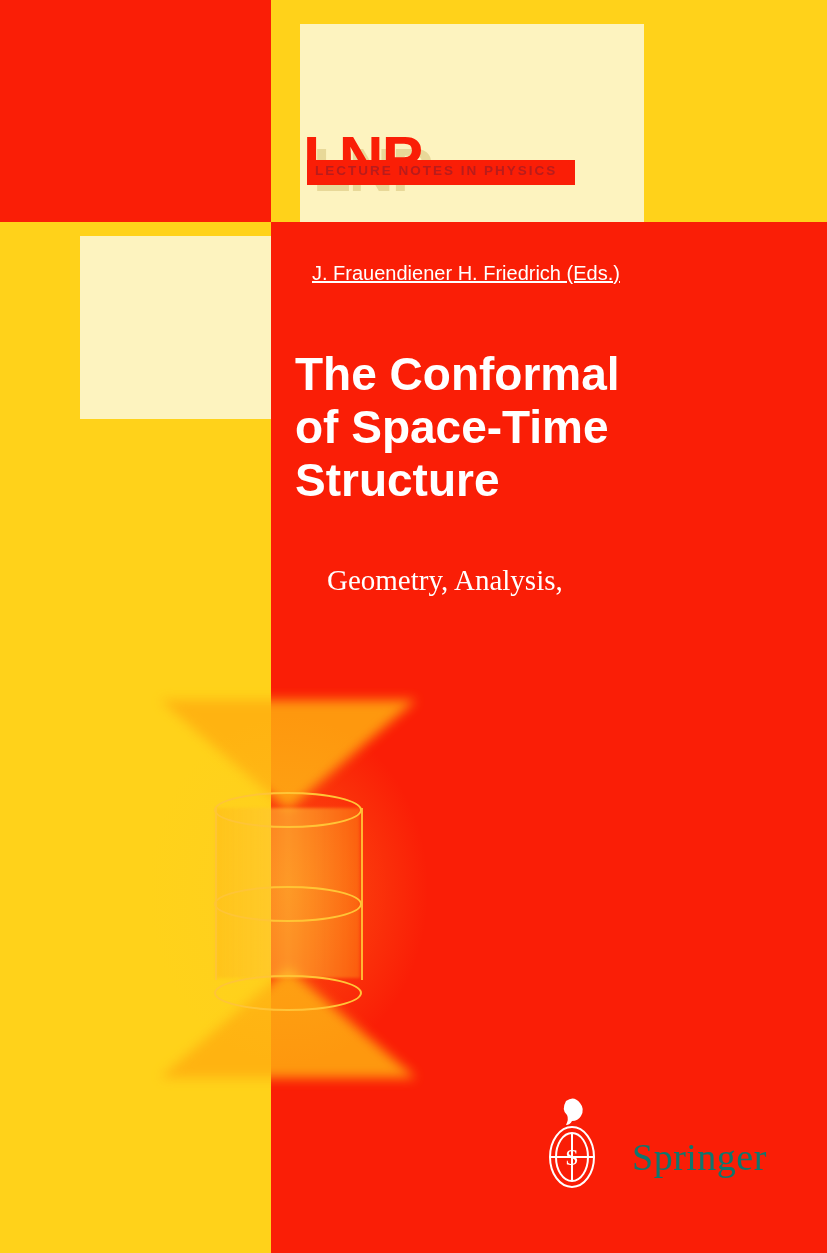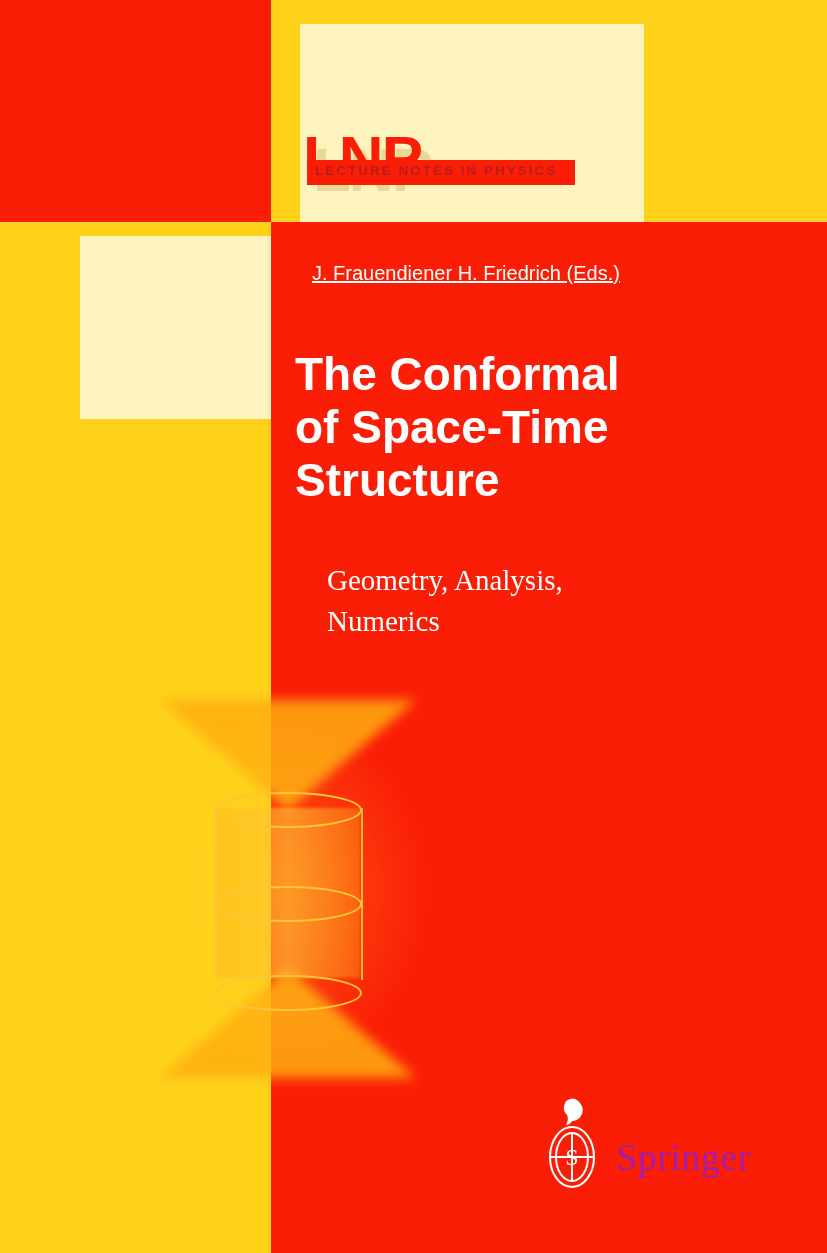--- a/index.html
+++ b/index.html
@@ -206,22 +206,22 @@
     left: 540px; top: 1095px;
     width: 230px; height: 110px;
   }
   .springer-knight {
     position: absolute;
     left: 0; top: 0;
     width: 64px; height: 100px;
   }
   .springer-word {
     position: absolute;
-    left: 76px; top: 40px;
-    color: #a21caf;
+    left: 92px; top: 40px;
+    color: #0f766e;
     font-size: 38px;
     font-family: "Liberation Serif", serif;
     letter-spacing: .5px;
     white-space: nowrap;
   }
 </style>
 </head>
 <body>
 
 <div id="cover">
@@ -243,21 +243,20 @@
   <div class="editors">J. Frauendiener  H. Friedrich (Eds.)</div>
 
   <div class="title">
     <span>The Conformal</span>
     <span>of Space-Time</span>
     <span>Structure</span>
   </div>
 
   <div class="subtitle">
     <span>Geometry, Analysis,</span>
-    <span>Numerics</span>
   </div>
 
   <div class="cone-art">
     <div class="cone cone-top"></div>
     <div class="cone cone-bottom"></div>
     <div class="cyl"></div>
     <div class="cyl-edge cyl-edge-l"></div>
     <div class="cyl-edge cyl-edge-r"></div>
     <div class="ellipse e1"></div>
     <div class="ellipse e2"></div>

